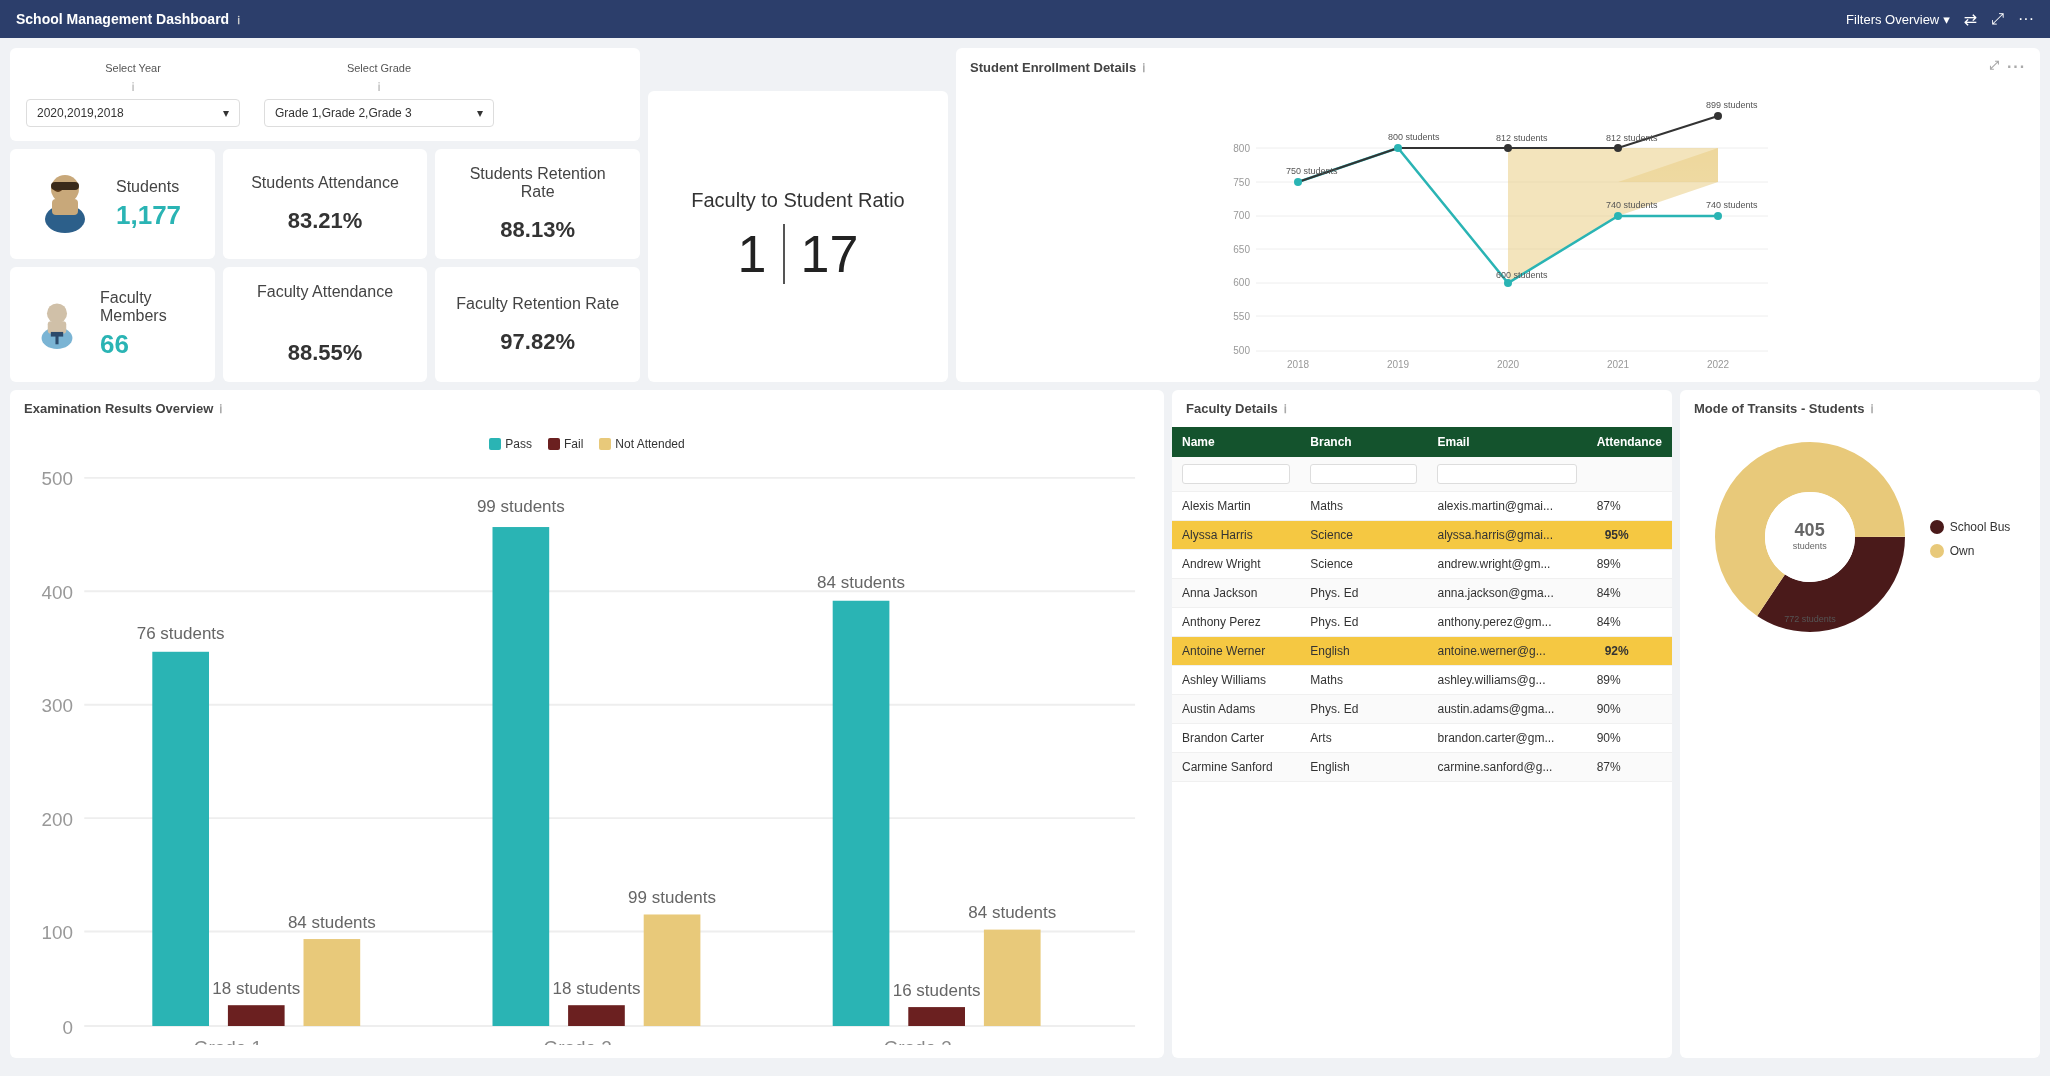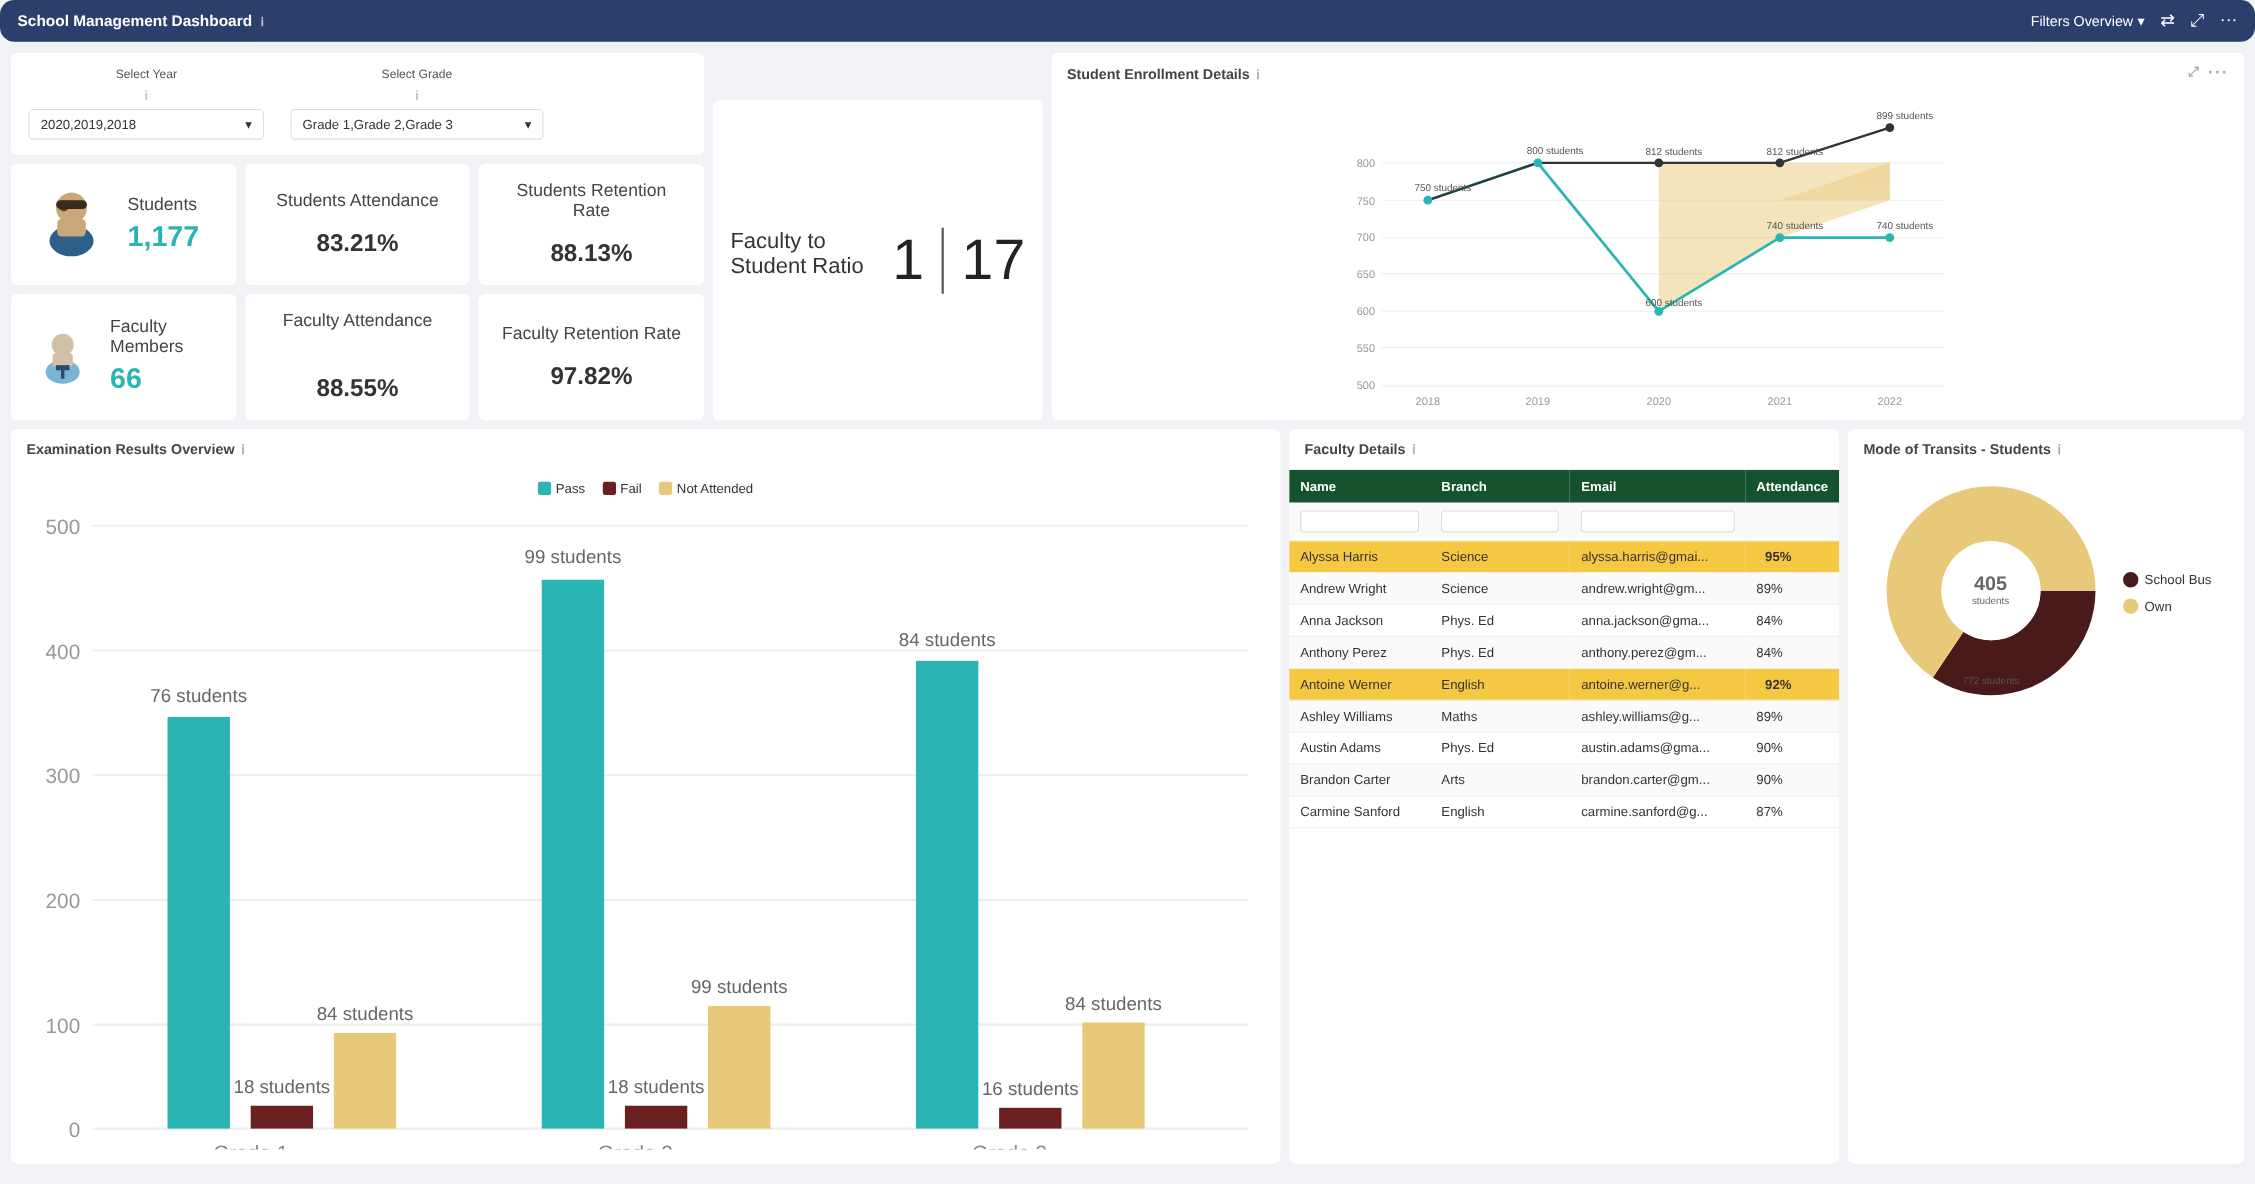--- a/index.html
+++ b/index.html
@@ -6,21 +6,20 @@
     body { font-family: 'Segoe UI', Arial, sans-serif; background: #f0f2f5; font-size: 13px; color: #333; }
 
     .topbar {
       background: #2c3e6b;
       color: white;
       padding: 8px 16px;
       display: flex;
       align-items: center;
       justify-content: space-between;
       height: 38px;
-      border-radius: 13px;
     }
     .topbar-left { display: flex; align-items: center; gap: 8px; font-weight: 600; font-size: 14px; }
     .topbar-right { display: flex; align-items: center; gap: 14px; }
     .topbar-right .filter-btn { display: flex; align-items: center; gap: 4px; font-size: 13px; cursor: pointer; }
 
     .main-content { padding: 10px; display: flex; flex-direction: column; gap: 8px; }
     .filter-group { display: flex; flex-direction: column; gap: 4px; }
     .filter-label { font-size: 11px; color: #555; display: flex; align-items: center; gap: 4px; flex-direction: column; }
     .filter-select {
       border: 1px solid #ddd;
@@ -33,21 +32,21 @@
       align-items: center;
       cursor: pointer;
       background: white;
     }
 
     .ratio-panel {
       background: white;
       border-radius: 6px;
       flex: 1;
       display: flex;
-      flex-direction: row;
+      flex-direction: column;
       align-items: center;
       justify-content: center;
       padding: 16px;
       margin-top: 43px;
     }
     .ratio-title { font-size: 20px; color: #333; font-weight: 500; margin-bottom: 12px; }
     .ratio-value { font-size: 52px; font-weight: 300; color: #222; display: flex; align-items: center; gap: 16px; }
     .ratio-divider { width: 2px; height: 60px; background: #555; }
     .stat-card {
       background: white;
@@ -380,20 +379,26 @@
               <th>Attendance</th>
             </tr>
             <tr>
               <td><input class="filter-input" type="text" style=""></td>
               <td><input class="filter-input" type="text" style=""></td>
               <td><input class="filter-input" type="text" style=""></td>
               <td></td>
             </tr>
           </thead>
           <tbody id="faculty-tbody">
+          <tr>
+    <td>Alexis Martin</td>
+    <td>Maths</td>
+    <td>alexis.martin@gmai...</td>
+    <td><span class="att-val">87%</span></td>
+  </tr>
               <tr class="highlighted">
     <td>Alyssa Harris</td>
     <td>Science</td>
     <td>alyssa.harris@gmai...</td>
     <td><span class="att-highlight">95%</span></td>
   </tr>
               <tr>
     <td>Andrew Wright</td>
     <td>Science</td>
     <td>andrew.wright@gm...</td>

